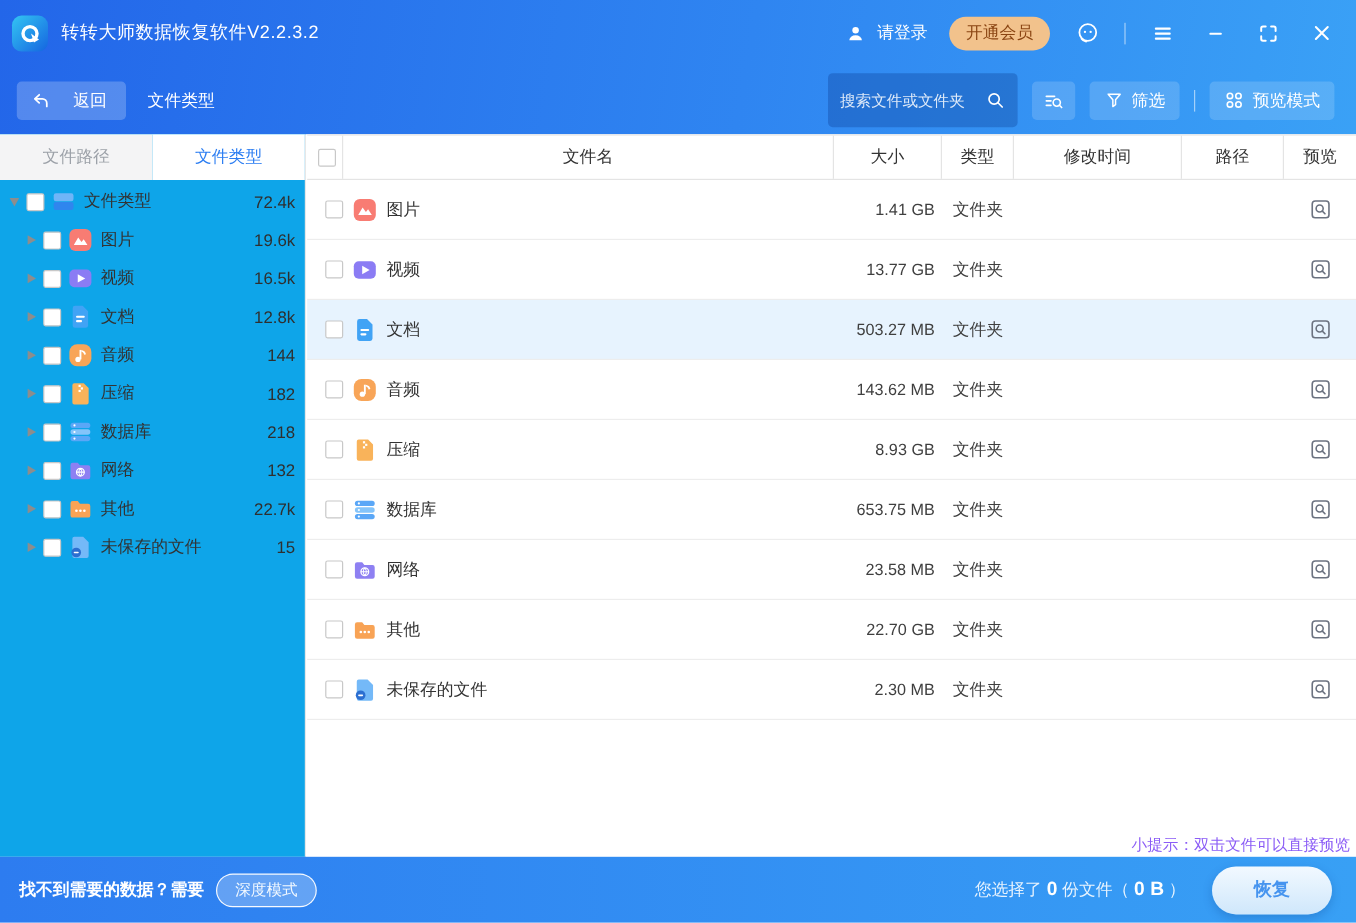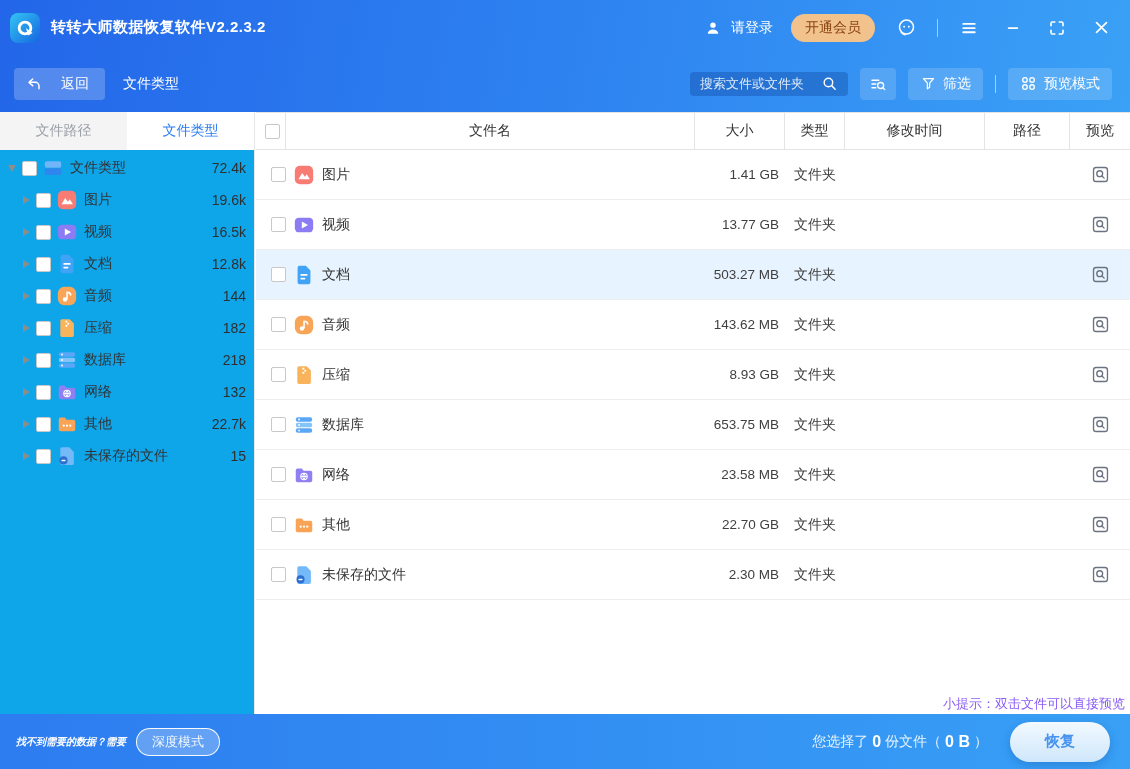--- a/index.html
+++ b/index.html
@@ -7,37 +7,37 @@
   body { font-family:"Liberation Sans","DejaVu Sans",sans-serif; background:#fff; }
   .app { position:relative; width:1130px; height:769px; background:#fff; }
 
   
   .topbar { position:absolute; left:0; top:0; width:1130px; height:112px;
             background:linear-gradient(100deg,#2366e9 0%,#2f85f1 55%,#3aa1f6 100%); }
   .titlebar { position:absolute; left:0; top:0; right:0; height:55px; display:flex; align-items:center; }
   .logo { width:30px; height:30px; margin-left:10px; border-radius:8px;
           background:linear-gradient(135deg,#33c5f3 0%,#1565e0 100%);
           display:flex; align-items:center; justify-content:center; }
-  .app-title { color:#fff; font-size:15px; margin-left:11px; letter-spacing:.5px;font-weight:bold; }
+  .app-title { color:#fff; font-size:15px; margin-left:11px; letter-spacing:.5px; }
   .tb-right { margin-left:auto; display:flex; align-items:center; gap:18px; padding-right:16px; }
   .login { display:flex; align-items:center; gap:7px; color:#fff; font-size:14px; cursor:pointer; }
   .vip-btn { background:#f2c28c; color:#8a4513; font-size:14px; padding:5px 14px;
              border-radius:14px; border:none; cursor:pointer; }
   .vsep { width:1px; height:18px; background:rgba(255,255,255,.55); }
   .win-ic { display:flex; align-items:center; justify-content:center; width:26px; height:26px; cursor:pointer; }
 
   
   .toolbar { position:absolute; left:0; top:55px; right:0; height:57px; display:flex; align-items:center; }
   .back-btn { display:flex; align-items:center; gap:19px; background:rgba(255,255,255,.22);
               color:#fff; font-size:14px; border:none; border-radius:4px;
               height:32px; padding:0 16px 0 12px; margin-left:14px; cursor:pointer; }
   .crumb { color:#fff; font-size:14px; margin-left:18px; }
   .toolbar-right { margin-left:auto; display:flex; align-items:center; gap:12px; padding-right:18px; }
   .searchbox { display:flex; align-items:center; background:rgba(8,52,140,.30);
-               border-radius:4px; height:24px; width:158px; padding:0 10px; }
+               border-radius:4px; height:45px; width:158px; padding:0 10px; }
   .searchbox input { flex:1; background:transparent; border:none; outline:none;
                      color:#fff; font-size:13px; width:110px; }
   .searchbox input::placeholder { color:rgba(255,255,255,.85); }
   .tool-btn { display:flex; align-items:center; gap:7px; background:rgba(255,255,255,.16);
               border:none; border-radius:4px; height:32px; padding:16px 12px;
               color:#fff; font-size:14px; cursor:pointer; }
   .tool-btn.square { width:36px; justify-content:center; padding:0; }
 
   
   .content { position:absolute; left:0; top:112px; width:1130px; height:602px; background:#fff; }
@@ -90,21 +90,21 @@
   .cell.time { width:140px; }
   .cell.path { width:85px; }
   .cell.prev { width:60px; justify-content:center; cursor:pointer; }
   .tip-text { position:absolute; right:5px; top:583px; font-size:13px; color:#8b5cf6; white-space:nowrap; }
 
   
   .footer { position:absolute; left:0; top:714px; width:1130px; height:55px;
             background:linear-gradient(90deg,#2d7cf0 0%,#38a0f5 100%);
             display:flex; align-items:center; }
   .deep-wrap { display:flex; align-items:center; gap:10px; margin-left:16px; }
-  .deep-text { color:#fff; font-size:10px; font-weight:bold;font-style:italic; }
+  .deep-text { color:#fff; font-size:14px; font-weight:bold; }
   .deep-btn { height:28px; padding:0 15px; border-radius:14px;
               border:1.5px solid rgba(255,255,255,.95);
               background:rgba(255,255,255,.25); color:#f2f9ff; font-size:13px; cursor:pointer; }
   .footer-right { margin-left:auto; display:flex; align-items:center; gap:22px; padding-right:20px; }
   .sel-text { color:rgba(255,255,255,.88); font-size:14px; display:flex; align-items:flex-start; gap:4px; }
   .sel-text b { color:#fff; font-size:16px; font-weight:bold; }
   .recover-btn { width:100px; height:40px; border:none; border-radius:20px;
                  background:linear-gradient(180deg,#f2f9ff 0%,#cfe7fb 100%);
                  color:#4694ef; font-size:15px; font-weight:bold; cursor:pointer;
                  box-shadow:0 3px 8px rgba(10,60,140,.25); }

